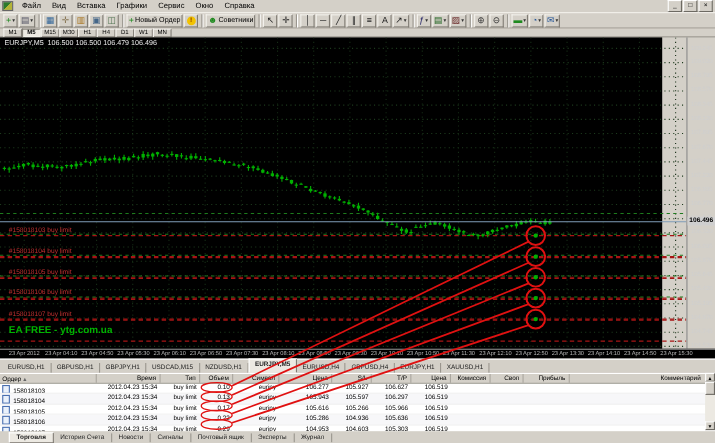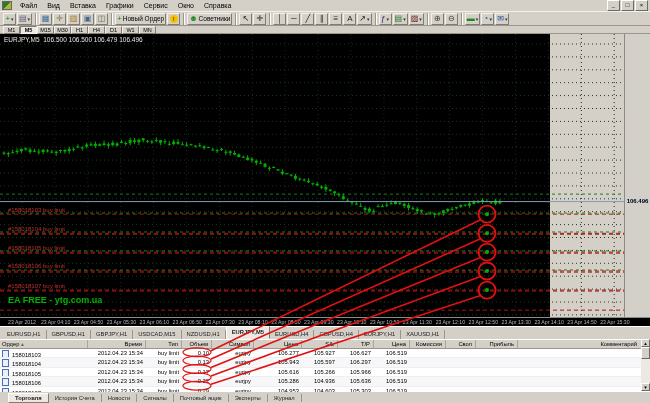--- a/index.html
+++ b/index.html
@@ -24,21 +24,21 @@
   .tbtn .lbl{font-size:6.5px;}
   .tbtn .dd{font-size:5px;color:#333;}
   .glyph-circle{display:inline-block;width:8px;height:8px;border-radius:50%;background:#f2c200;color:#7a2a00;
         font-size:6px;line-height:8px;text-align:center;font-weight:bold;}
   .periodbar{position:absolute;top:26px;left:0;width:650px;height:8px;display:flex;align-items:center;
              padding-left:3px;box-sizing:border-box;border-bottom:1px solid #9a968e;background:#d4d0c8;}
   .pbtn{width:17px;height:8px;font-size:5.5px;line-height:7px;text-align:center;background:#d4d0c8;
         border:1px solid;border-color:#f3f1ec #807c74 #807c74 #f3f1ec;box-sizing:border-box;}
   .pbtn.active{background:#ece9e2;border-color:#807c74 #f3f1ec #f3f1ec #807c74;font-weight:bold;}
   
-  .chart{position:absolute;top:34px;left:0;width:550px;height:292px;background:#000;}
+  .chart{position:absolute;top:34px;left:0;width:602px;height:292px;background:#000;}
   .chart-header{position:absolute;top:2px;left:4px;font-size:6.5px;color:#e8e8e8;white-space:pre;}
   .order-label{position:absolute;font-size:6px;color:#c03030;white-space:nowrap;}
   .watermark{position:absolute;left:8px;top:261px;font-size:9px;font-weight:bold;color:#00b400;}
   .price-axis{position:absolute;top:0;left:624px;width:26px;height:283px;border-left:1px solid #8a8a8a;}
   .pa-label{position:absolute;left:3px;font-size:5.5px;color:#cfcfcf;}
   .cur-price{position:absolute;left:625px;top:163px;width:25px;height:8px;background:#cfcfcf;color:#000;
              font-size:6px;line-height:8px;text-align:center;font-weight:bold;}
   .time-axis{position:absolute;top:283px;left:0;width:650px;height:9px;border-top:1px solid #8a8a8a;background:#000;}
   .ta-label{position:absolute;top:1px;font-size:5.2px;color:#b5b5b5;white-space:nowrap;}
   

